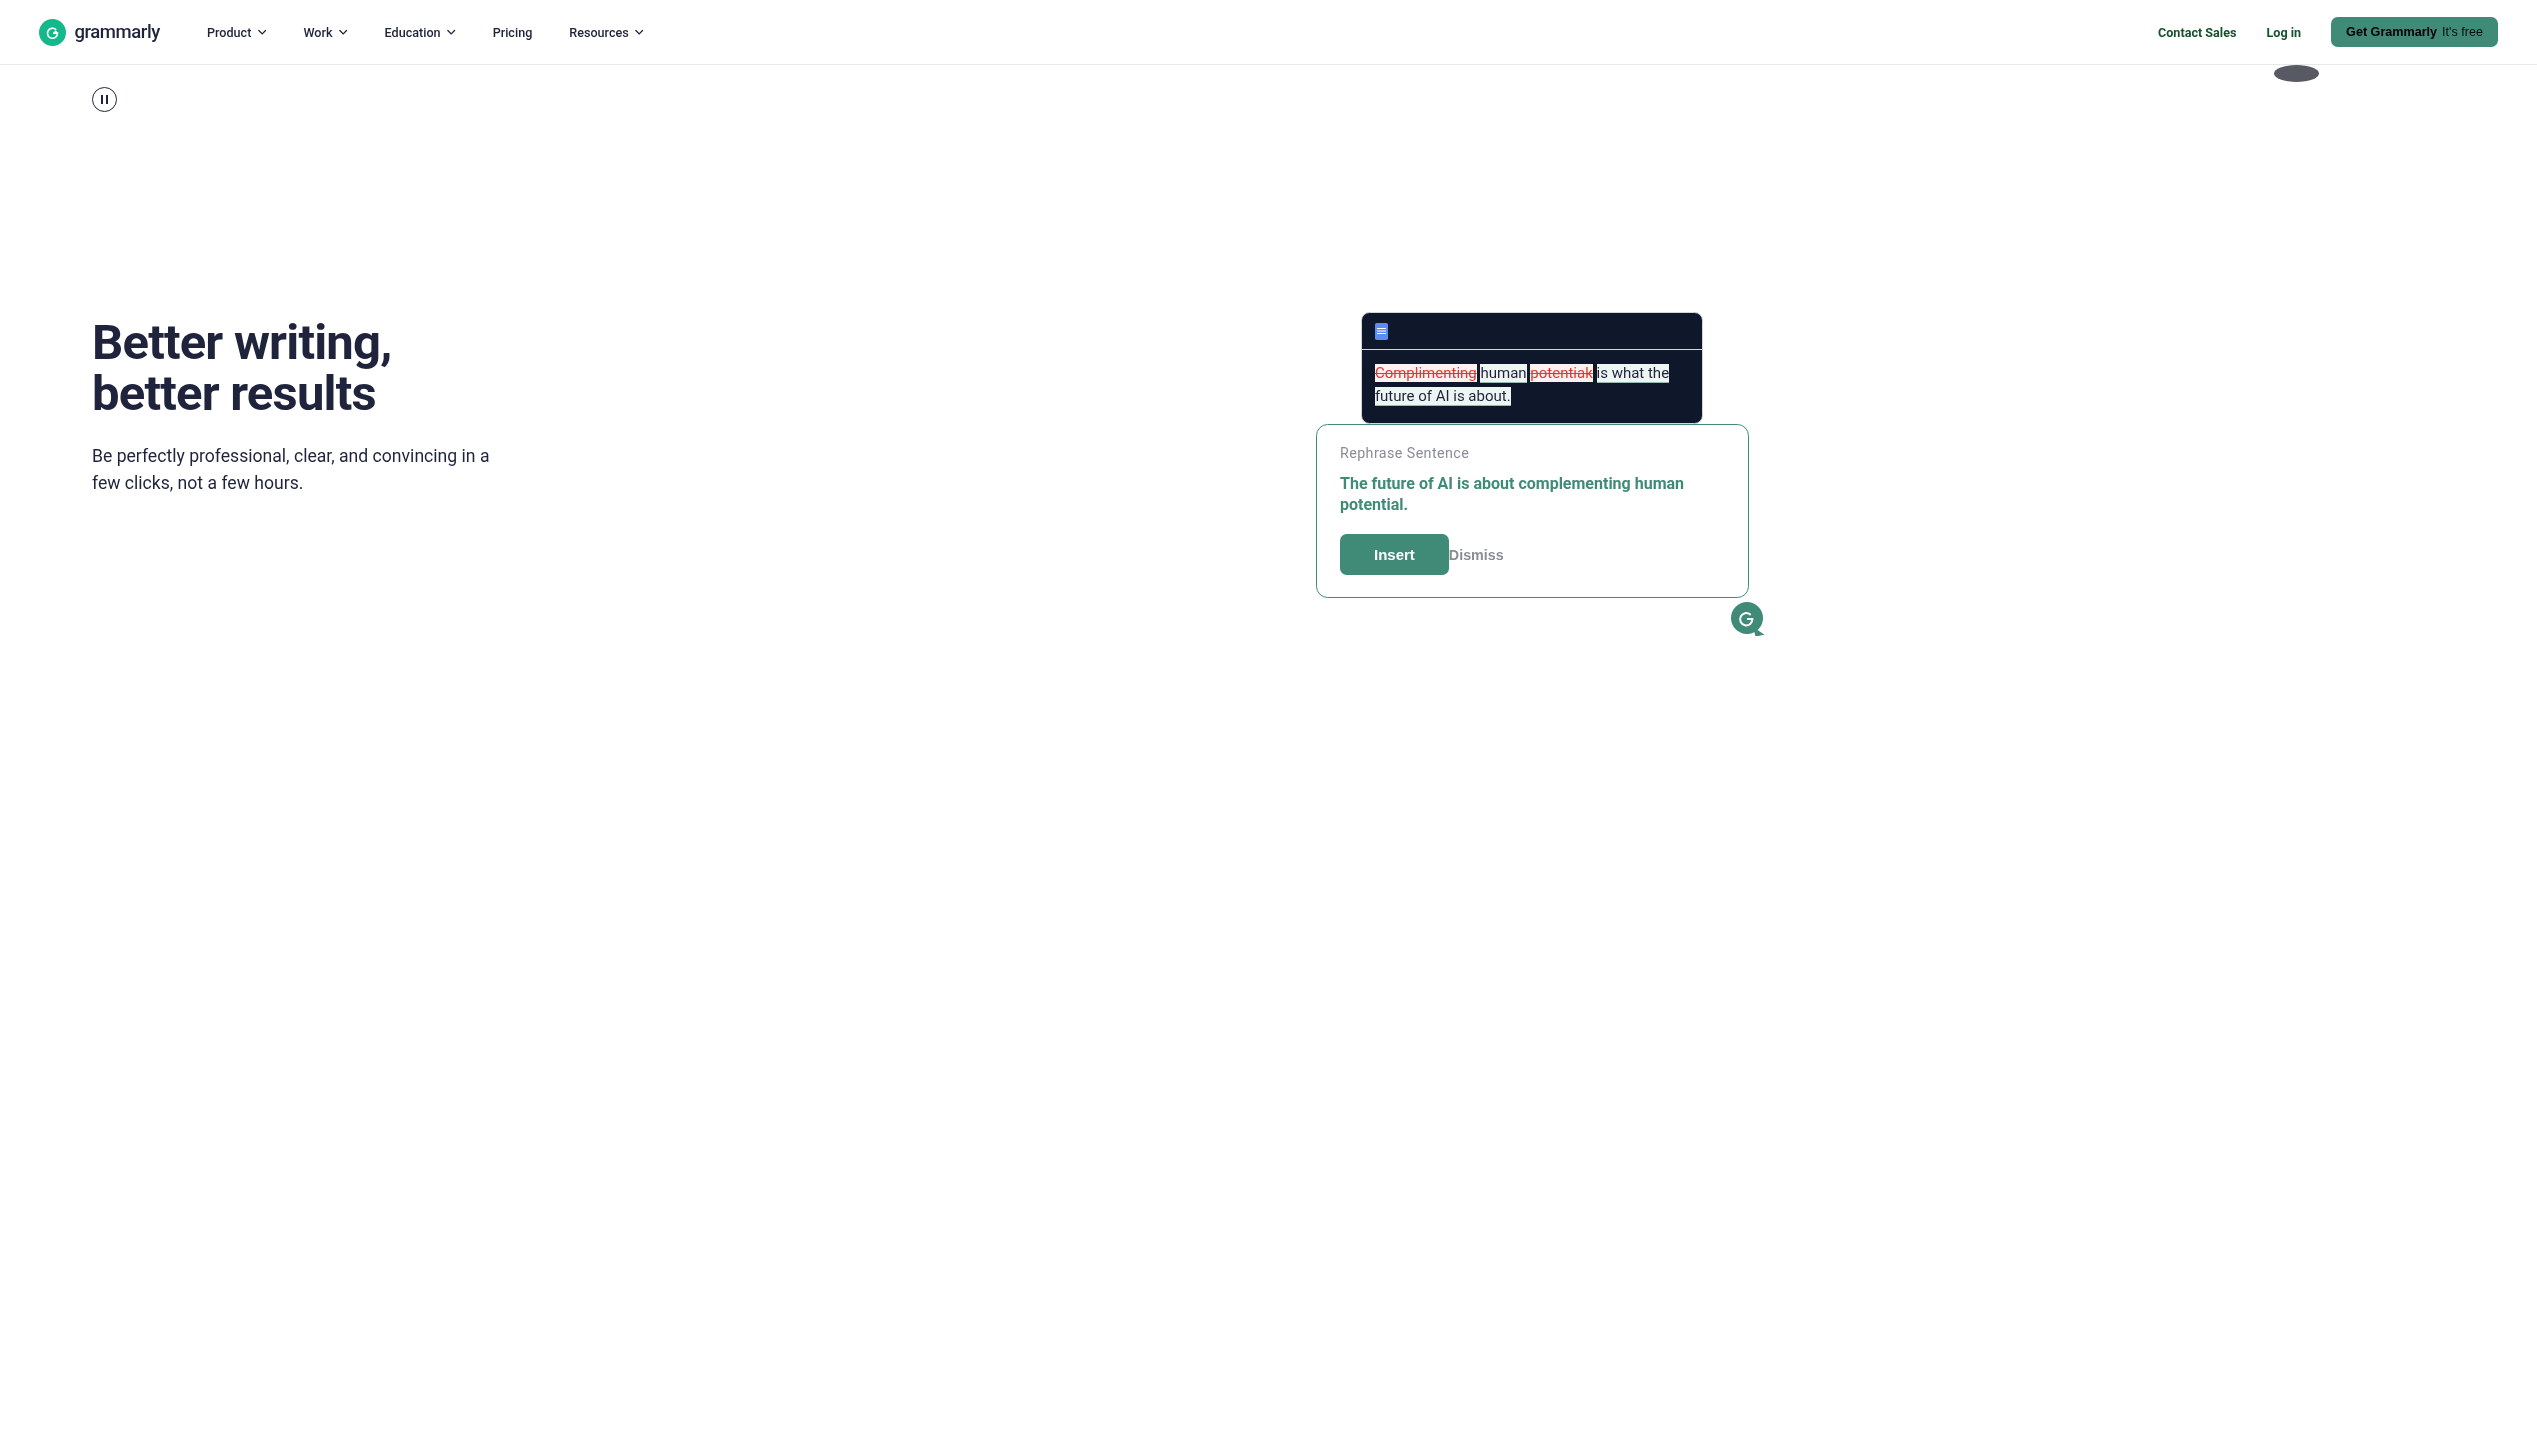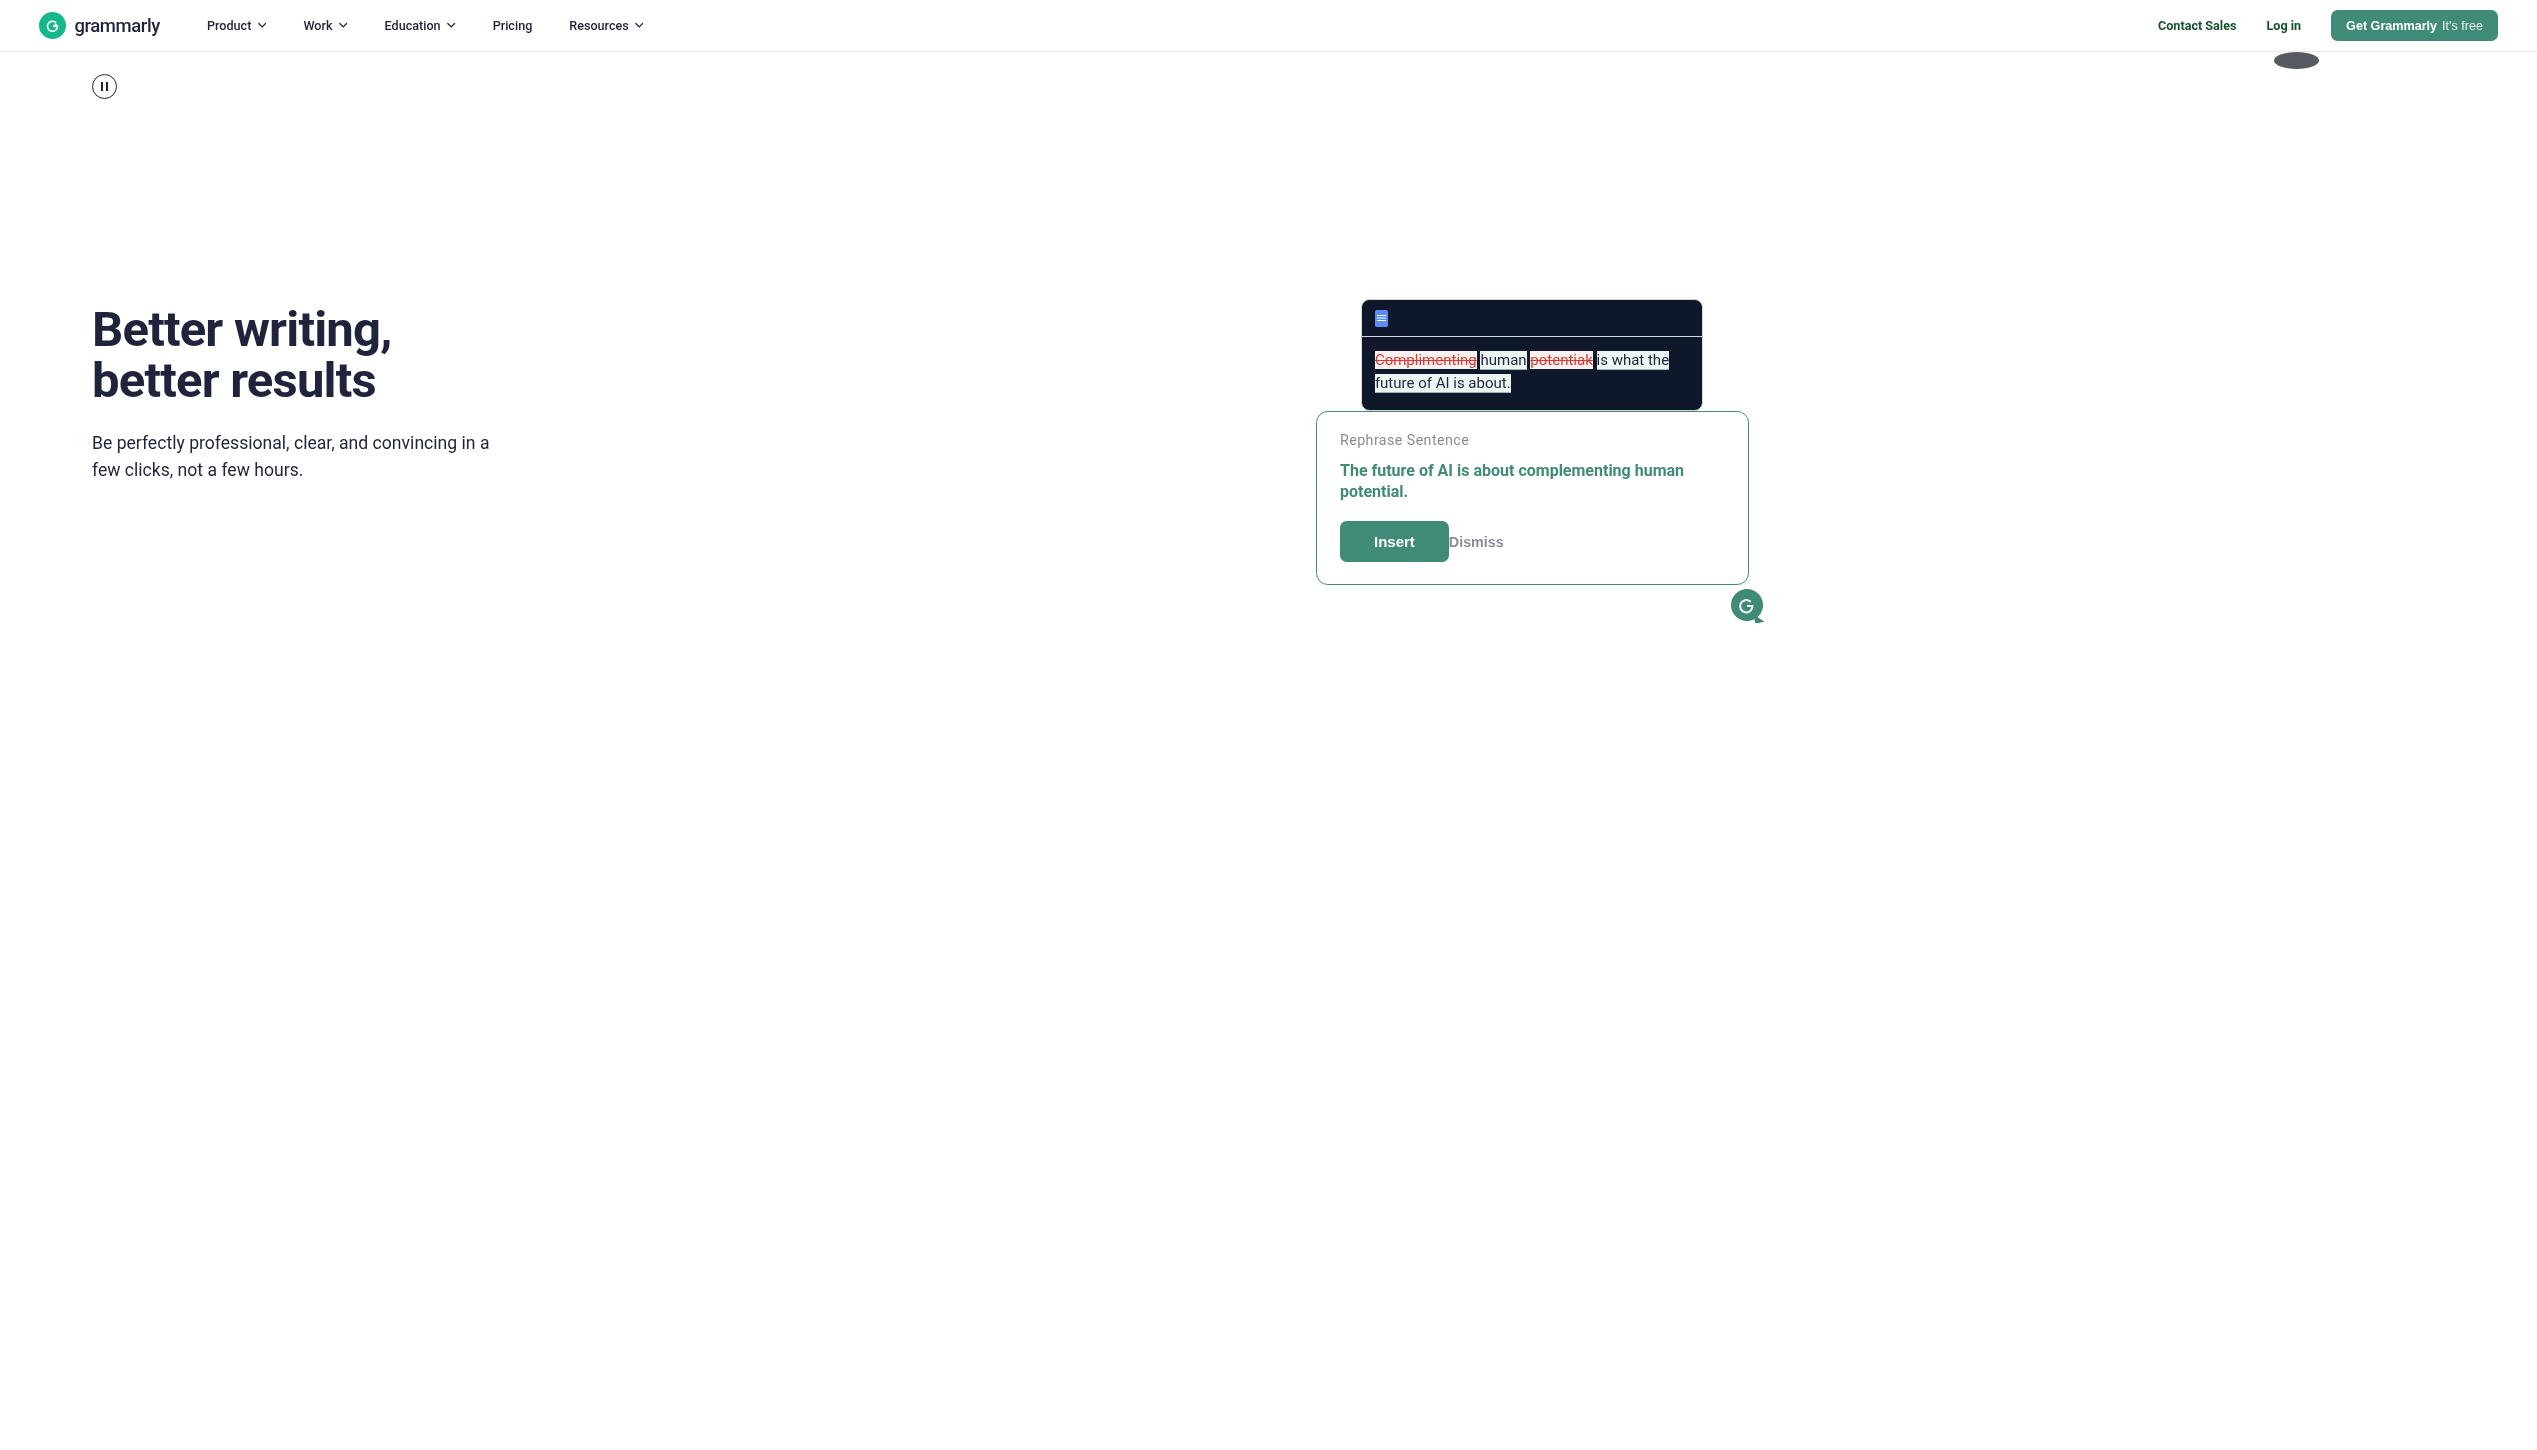--- a/index.html
+++ b/index.html
@@ -9,21 +9,21 @@
       color: #1f243c;
       width: 100%;
       overflow-x: hidden;
     }
 
     
     .nav {
       display: flex;
       align-items: center;
       padding: 0 39px;
-      height: 52px;
+      height: 65px;
       border-bottom: 0.8px solid #e9e9ec;
     }
     .logo-wrap {
       display: flex;
       align-items: center;
       gap: 8.4px;
       margin-right: 47px;
       cursor: pointer;
     }
     .logo-mark {
@@ -64,21 +64,21 @@
       gap: 30px;
     }
     .nav-link {
       font-size: 12.6px;
       font-weight: 700;
       color: #14532d;
       cursor: pointer;
     }
     .cta-btn {
       background: #3f8b78;
-      color: #ffffff;
+      color: #000000;
       border: none;
       border-radius: 6.7px;
       padding: 8.4px 15px;
       font-size: 12.6px;
       font-weight: 700;
       cursor: pointer;
       display: flex;
       gap: 5px;
       align-items: baseline;
     }

